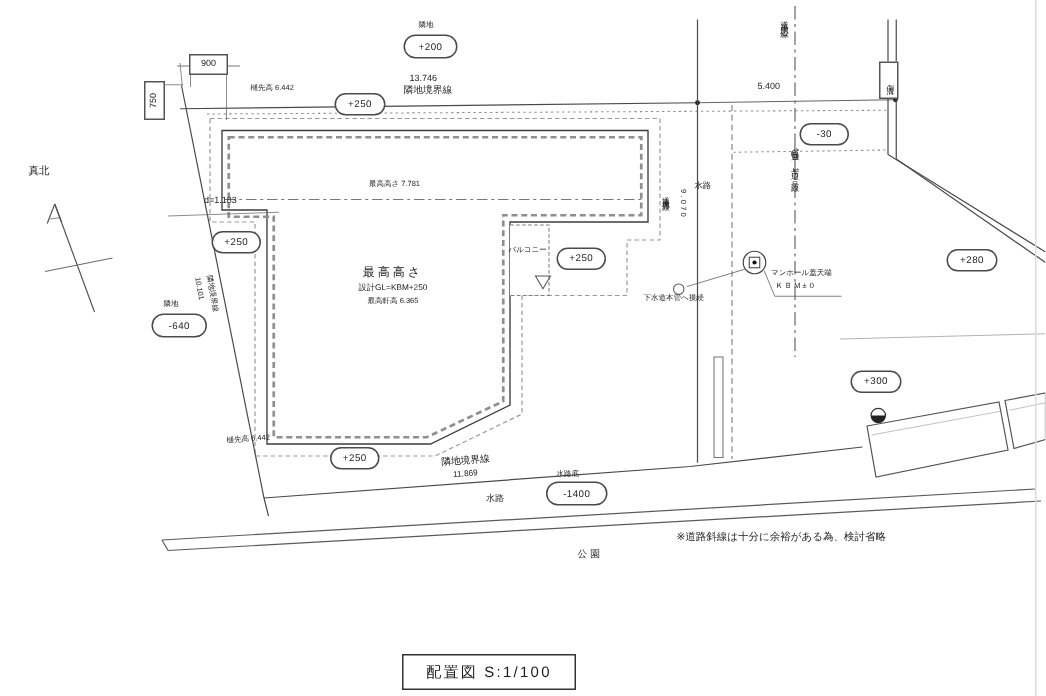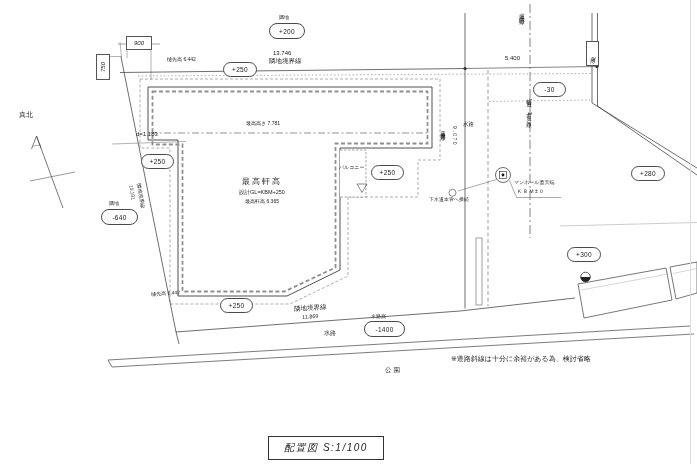--- a/index.html
+++ b/index.html
@@ -4,21 +4,21 @@
 <style>
   html,body{margin:0;padding:0;background:#fff;}
   .stage{position:relative;width:697px;height:464px;background:#fff;overflow:hidden;
          font-family:"Liberation Sans","DejaVu Sans",sans-serif;color:#1c1c1c;}
   .stage svg{position:absolute;left:0;top:0;}
   .lbl{position:absolute;white-space:nowrap;line-height:1;}
   .badge{position:absolute;display:flex;align-items:center;justify-content:center;
          border:1px solid #4a4a4a;border-radius:9px;background:#fff;
          font-size:6.5px;letter-spacing:.3px;}
   .box{position:absolute;display:flex;align-items:center;justify-content:center;
-       border:1px solid #555;background:#fff;font-style:italic;}
+       border:1px solid #555;background:#fff;}
   .vtext{writing-mode:vertical-rl;letter-spacing:1.5px;}
   .ctr{text-align:center;}
   .rot80{transform:rotate(80deg);transform-origin:0 0;line-height:1.5;}
   .rotm4{transform:rotate(-4deg);transform-origin:0 0;}
   .rotm90{transform:rotate(-90deg);}
   .edge{position:absolute;left:690px;top:0;width:1px;height:464px;background:#dcdcdc;}
 </style>
 </head>
 <body>
 
@@ -132,21 +132,21 @@
   <div class="badge" style="left:141px;top:154px;width:31px;height:13px;">+250</div>
 
   <div class="lbl rot80" style="left:142px;top:183px;font-size:5px;">
     <div>隣地境界線</div>
     <div>10.101</div>
   </div>
 
   <div class="lbl" style="left:109px;top:201px;font-size:5px;">隣地</div>
   <div class="badge" style="left:101px;top:209px;width:35px;height:14px;">-640</div>
 
-  <div class="lbl ctr" style="left:212px;top:178px;width:100px;font-size:8px;letter-spacing:2px;">最高軒高</div>
+  <div class="lbl ctr" style="left:212px;top:178px;width:100px;font-size:8px;letter-spacing:2px;">最高高さ</div>
   <div class="lbl ctr" style="left:212px;top:190px;width:100px;font-size:5.5px;">設計GL=KBM+250</div>
   <div class="lbl ctr" style="left:212px;top:199px;width:100px;font-size:5px;">最高軒高 6.365</div>
 
   <div class="lbl" style="left:339px;top:165px;font-size:5px;">バルコニー</div>
   <div class="badge" style="left:371px;top:165px;width:31px;height:13px;">+250</div>
 
   <div class="badge" style="left:631px;top:166px;width:32px;height:13px;">+280</div>
   <div class="badge" style="left:533px;top:82px;width:31px;height:13px;">-30</div>
 
   <div class="lbl" style="left:505px;top:55px;font-size:6px;">5.400</div>

